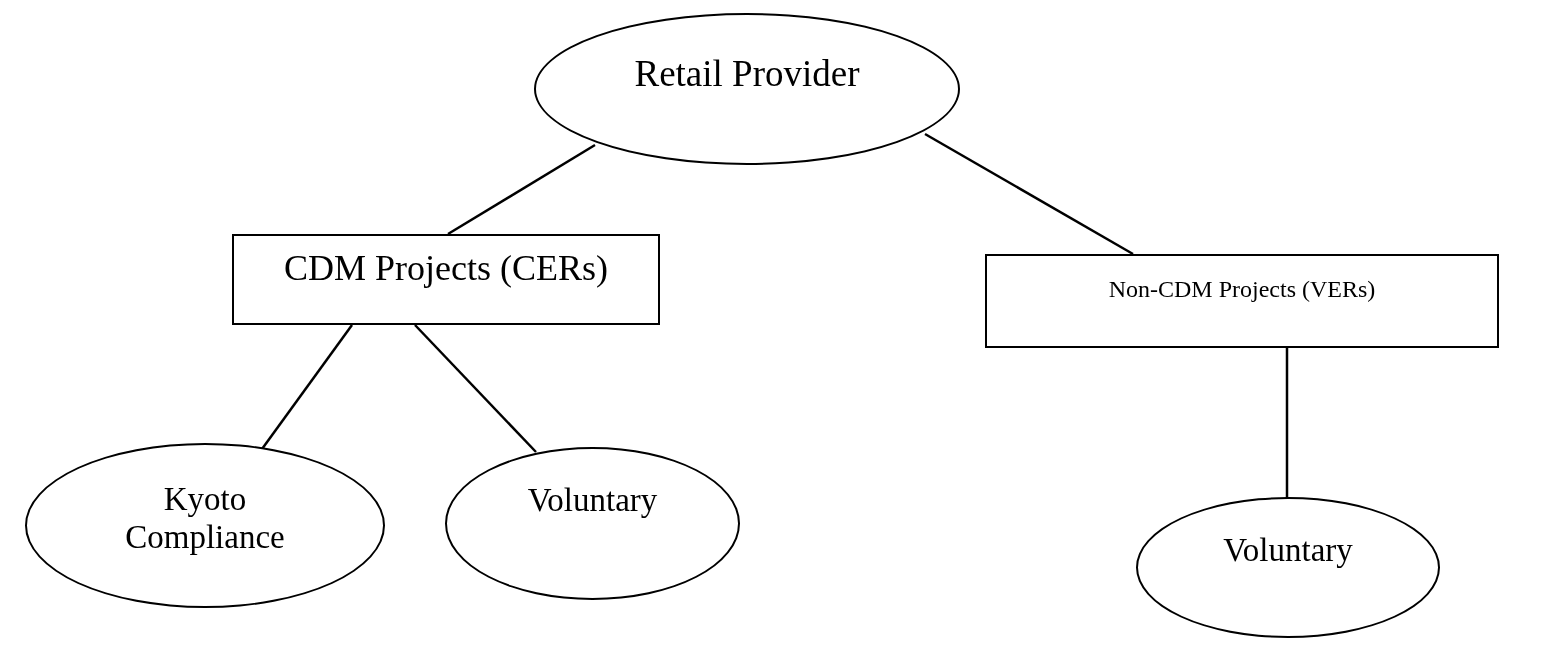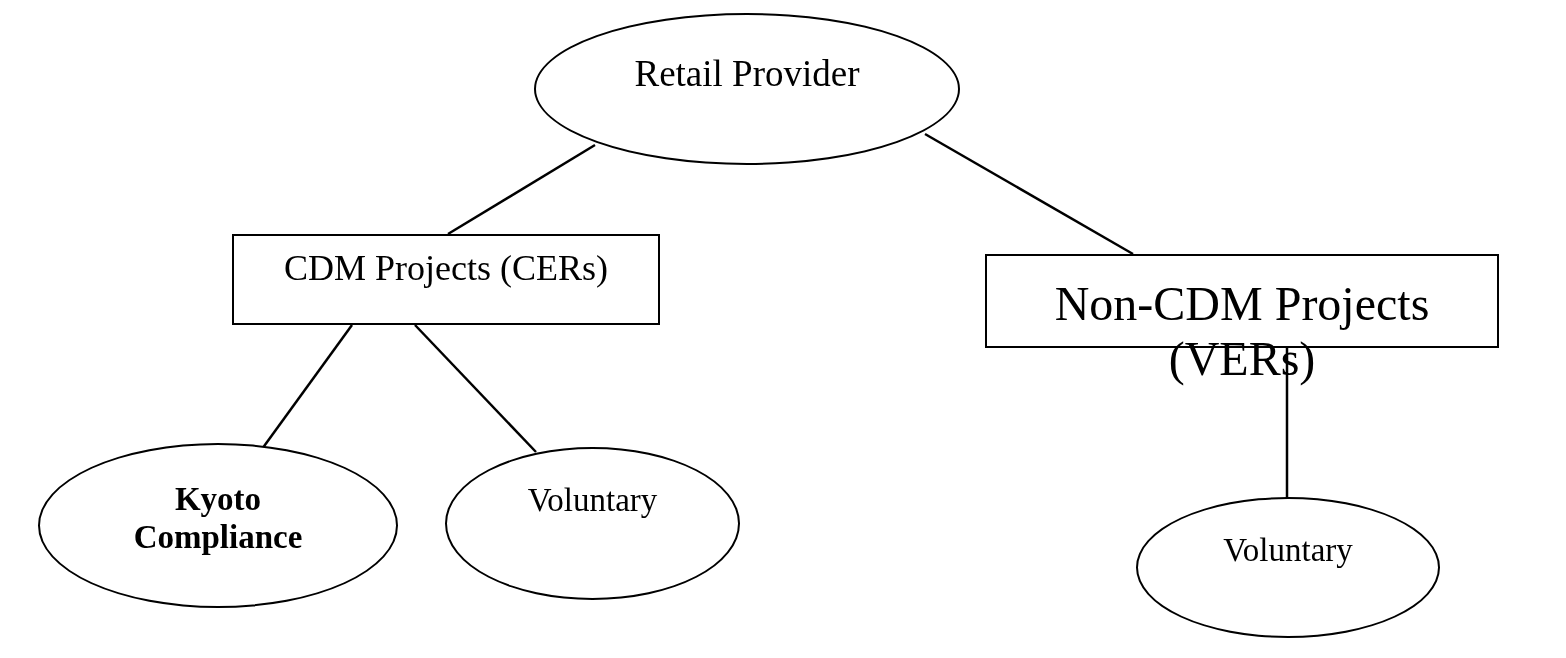--- a/index.html
+++ b/index.html
@@ -55,29 +55,28 @@
     left: 232px; top: 234px;
     width: 428px; height: 91px;
     padding-top: 12px;
     font-size: 36px;
   }
   
   .n-noncdm {
     left: 985px; top: 254px;
     width: 514px; height: 94px;
     padding-top: 20px;
-    font-size: 48px;
+    font-size: 24px;
   }
   
   .n-kyoto {
-    left: 38px; top: 443px;
+    left: 25px; top: 443px;
     width: 360px; height: 165px;
     padding-top: 36px;
     font-size: 33px;
-    font-weight: bold;
   }
   
   .n-vol-left {
     left: 445px; top: 447px;
     width: 295px; height: 153px;
     padding-top: 33px;
     font-size: 33px;
   }
   
   .n-vol-right {

